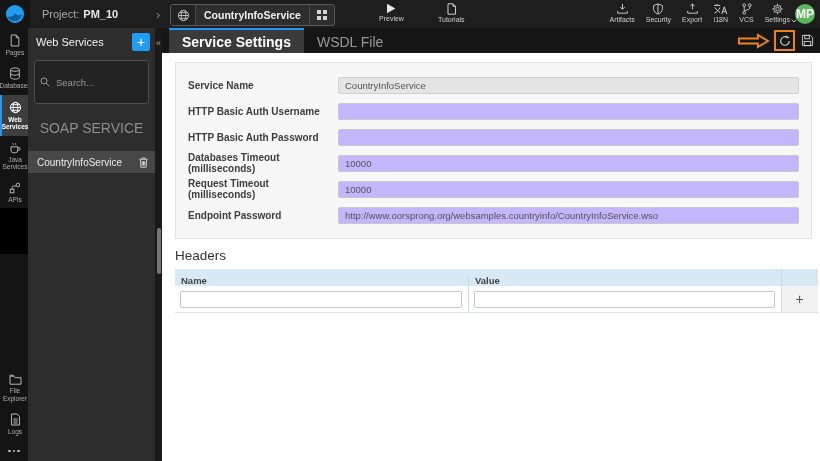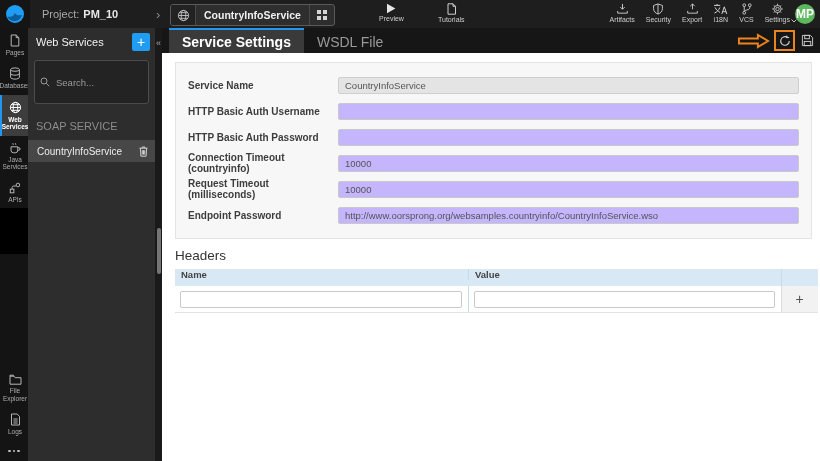--- a/index.html
+++ b/index.html
@@ -36,21 +36,21 @@
   .sb-dots i{width:2.5px;height:2.5px;border-radius:50%;background:#bdbdbd;}
 
   
   .panel{position:absolute;left:28px;top:28px;width:127px;height:433px;background:#2d2d2d;}
   .panel-header{height:28px;display:flex;align-items:center;justify-content:space-between;padding:0 5px 0 8px;}
   .panel-title{font-size:11px;color:#f2f2f2;}
   .add-btn{width:18px;height:18px;background:#1f9df2;border-radius:2px;display:flex;align-items:center;justify-content:center;color:#fff;font-size:14px;font-weight:400;line-height:1;cursor:pointer;}
   .search-box{margin:4px 6px 6px;height:18px;background:#232323;border:1px solid #4c4c4c;border-radius:3px;display:flex;align-items:center;padding:12px 5px;gap:4px;}
   .search-box input{flex:1;min-width:0;background:transparent;border:none;outline:none;color:#ccc;font-size:9.5px;font-family:inherit;}
   .search-box input::placeholder{color:#9a9a9a;}
-  .panel-section{padding:10px 8px 8px;font-size:11px;color:#8d8d8d;}
+  .panel-section{padding:10px 8px 15px;font-size:14px;color:#8d8d8d;text-align:center;}
   .panel-item{height:22px;background:#474747;display:flex;align-items:center;justify-content:space-between;padding:0 7px 0 9px;cursor:pointer;}
   .panel-item .pi-lbl{font-size:10px;color:#ececec;}
 
   
   .edge{position:absolute;left:155px;top:28px;width:7px;height:433px;background:#1a1a1a;}
   .collapse-btn{width:7px;height:16px;margin-top:7px;display:flex;align-items:center;justify-content:center;color:#a5a5a5;font-size:9px;cursor:pointer;}
   .scroll-thumb{position:absolute;left:1.5px;top:200px;width:4px;height:46px;background:#757575;border-radius:2px;cursor:grab;}
 
   
   .main{position:absolute;left:162px;top:28px;width:658px;height:433px;display:flex;flex-direction:column;}
@@ -63,21 +63,21 @@
 
   .content{flex:1;background:#fff;padding:9px 0 0 13px;overflow:hidden;}
   .card{width:611px;background:#f7f7f7;border:1px solid #e4e4e4;padding:9px 12px 10px;}
   .frow{display:flex;align-items:center;height:26px;}
   .frow .flabel{width:150px;font-size:10px;font-weight:700;color:#3d3d3d;flex-shrink:0;}
   .frow input{flex:1;height:15px;border:1px solid #c9c9c9;border-radius:2px;background:#c4b5fd;font-size:9.5px;color:#555;padding:0 6px;outline:none;font-family:inherit;}
   .frow input.disabled{background:#e4e4e4;border-color:#cfcfcf;}
 
   .headers-title{margin-top:9px;font-size:13.5px;color:#333;}
   .htable{width:643px;margin-top:6px;}
-  .ht-head{display:flex;height:17px;background:#d8e8f5;align-items:flex-start;}
+  .ht-head{display:flex;height:17px;background:#d8e8f5;align-items:flex-end;}
   .ht-head .hc{font-size:9.5px;font-weight:700;color:#444;padding-left:6px;}
   .hc1{width:293px;box-sizing:border-box;}
   .hc2{width:313px;box-sizing:border-box;border-left:1px solid #c5dbec;}
   .hc3{flex:1;border-left:1px solid #c5dbec;align-self:stretch;}
   .ht-row{display:flex;height:26px;border-bottom:1px solid #e3e3e3;}
   .ht-row .bc{display:flex;align-items:center;padding:0 6px 0 5px;box-sizing:border-box;}
   .ht-row .bc input{width:100%;height:15px;border:1px solid #c9c9c9;border-radius:2px;font-size:9.5px;color:#555;padding:0 5px;outline:none;font-family:inherit;}
   .bc.hc3{background:#f2f2f2;border-left:1px solid #ddd;justify-content:center;font-size:14px;color:#555;cursor:pointer;}
 </style>
 </head>
@@ -318,21 +318,21 @@
         </div>
         <div class="frow">
           <span class="flabel">HTTP Basic Auth Username</span>
           <input value="" style="">
         </div>
         <div class="frow">
           <span class="flabel">HTTP Basic Auth Password</span>
           <input value="" style="">
         </div>
         <div class="frow">
-          <span class="flabel">Connection Timeout (countryinfo)</span>
+          <span class="flabel">Databases Timeout (milliseconds)</span>
           <input value="10000" style="">
         </div>
         <div class="frow">
           <span class="flabel">Request Timeout (milliseconds)</span>
           <input value="10000" style="">
         </div>
         <div class="frow">
           <span class="flabel">Endpoint Password</span>
           <input value="http://www.oorsprong.org/websamples.countryinfo/CountryInfoService.wso" style="">
         </div>

